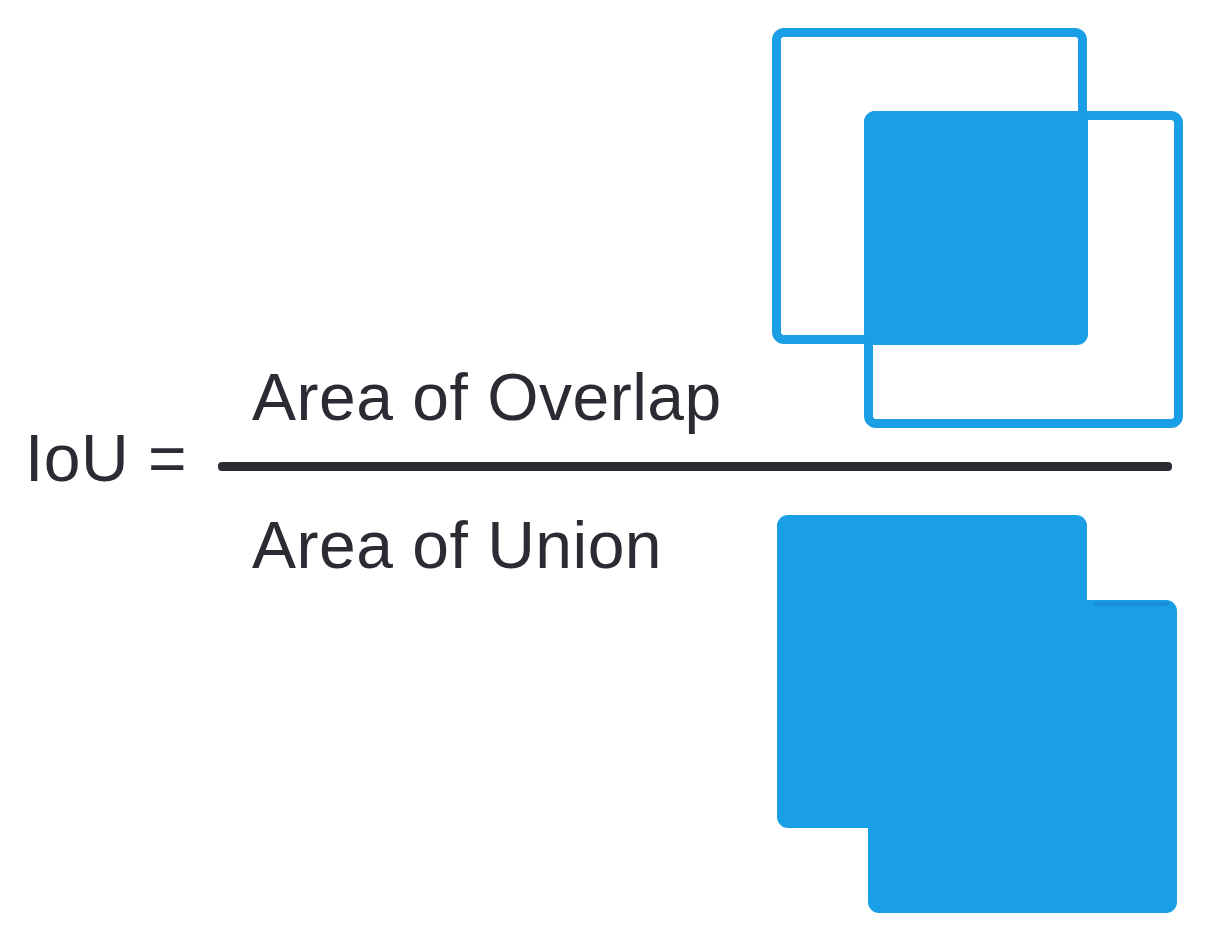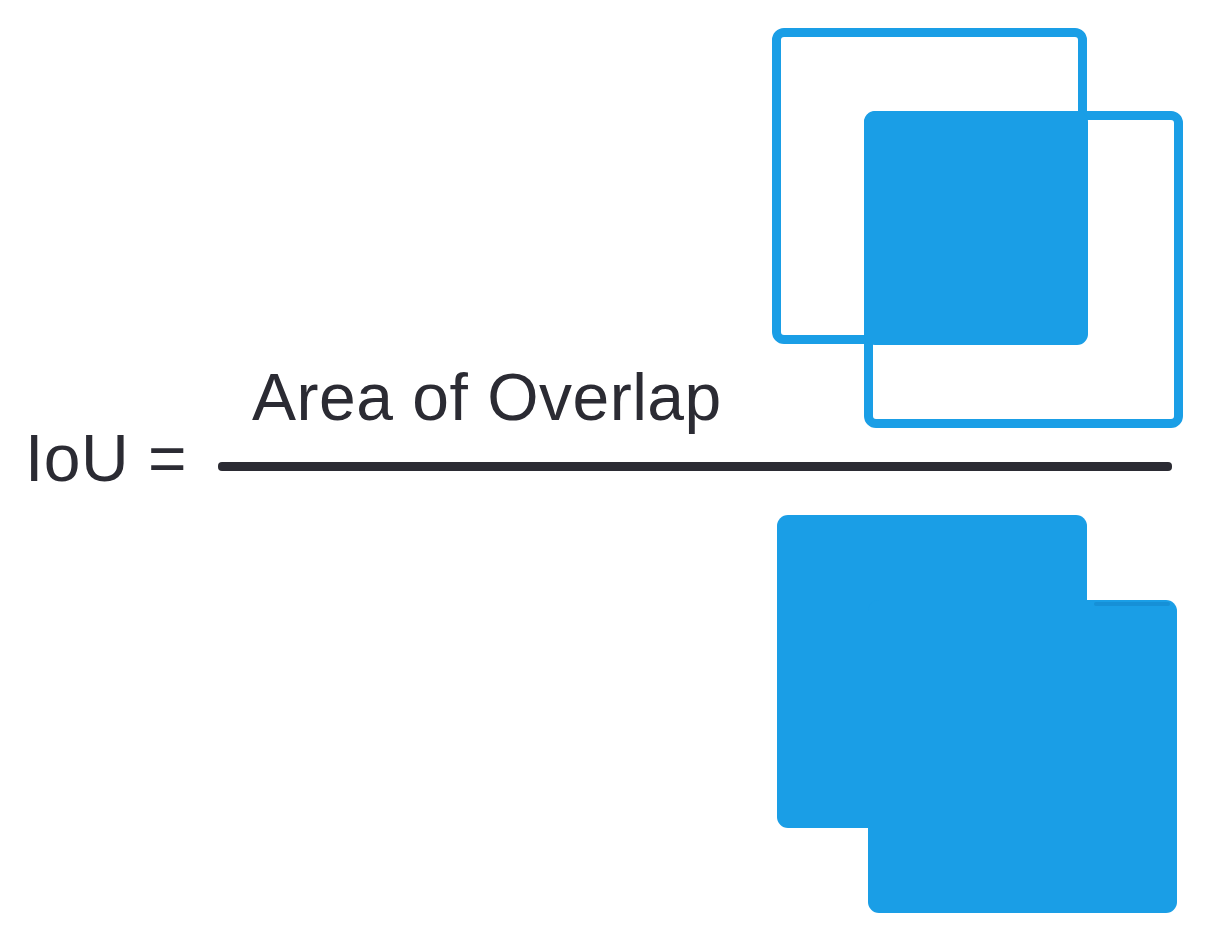--- a/index.html
+++ b/index.html
@@ -55,20 +55,21 @@
 </head>
 <body>
 
 <div class="canvas">
   <div class="formula-text num">Area of Overlap</div>
 
   <div class="formula-text lhs">IoU =</div>
 
   <div class="bar"></div>
 
+  <div class="formula-text den">Area of Union</div>
 
   <div class="diagram">
       <div class="rect outline" style="left: 772px; top: 28px; width: 315px; height: 316px;"></div>
       <div class="rect outline" style="left: 864px; top: 111px; width: 319px; height: 317px;"></div>
       <div class="rect fill" style="left: 864px; top: 111px; width: 224px; height: 234px;"></div>
     </div>
 
   <div class="diagram">
       <div class="rect fill" style="left: 777px; top: 515px; width: 310px; height: 313px;"></div>
       <div class="rect fill" style="left: 868px; top: 600px; width: 309px; height: 313px;"></div>

